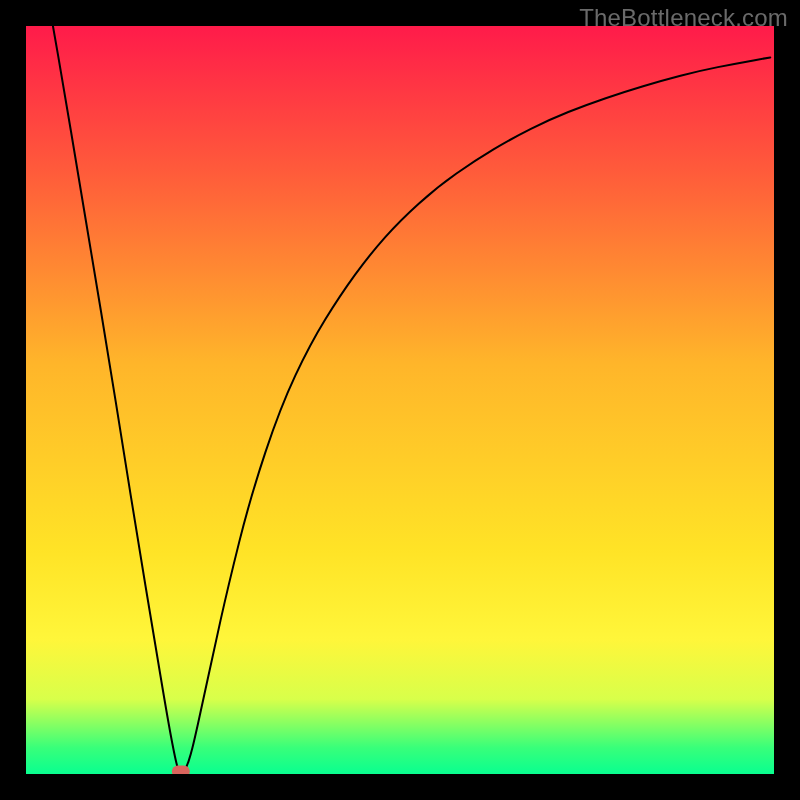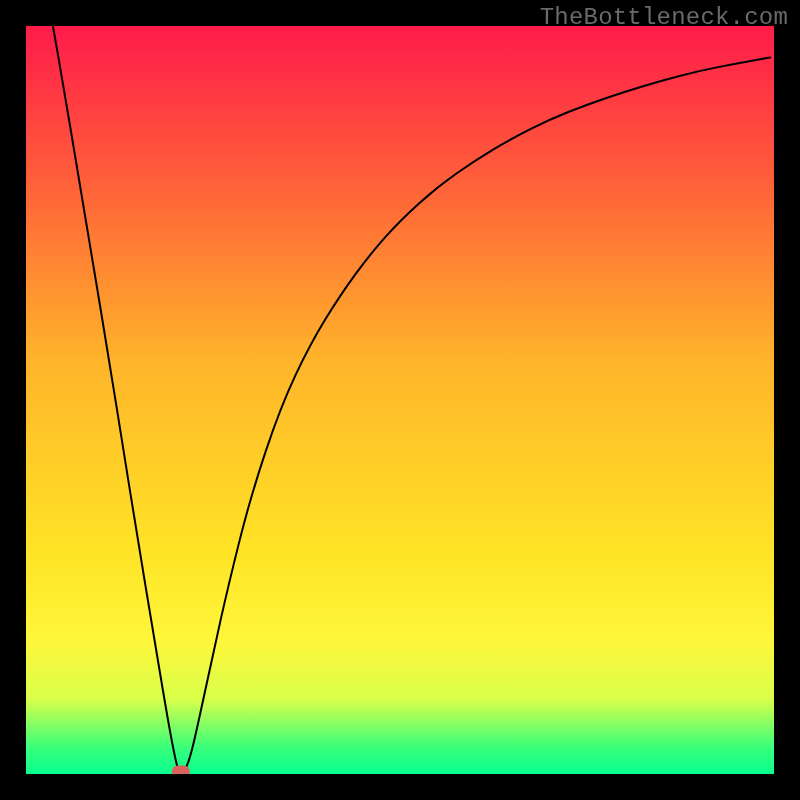--- a/index.html
+++ b/index.html
@@ -8,21 +8,20 @@
     width: 800px;
     height: 800px;
     background: #ffffff;
     font-family: Arial, Helvetica, sans-serif;
     overflow: hidden;
   }
   .canvas-wrap {
     position: relative;
     width: 800px;
     height: 800px;
-    font-family: Liberation Mono, monospace;
   }
   svg {
     display: block;
   }
   .watermark {
     position: absolute;
     top: 4px;
     right: 12px;
     font-size: 24px;
     font-weight: 400;

